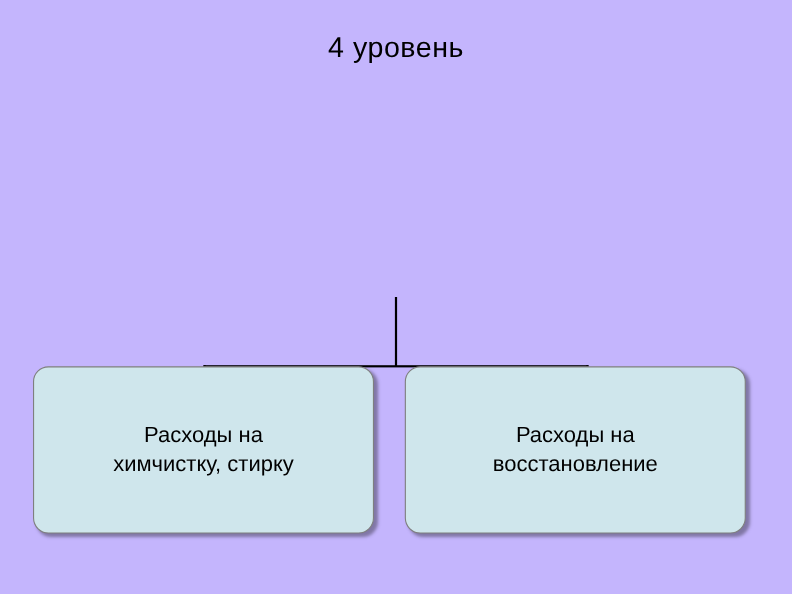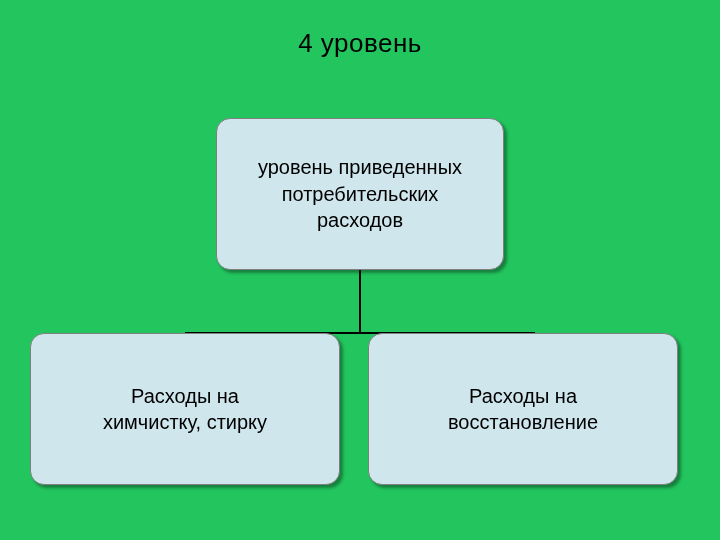--- a/index.html
+++ b/index.html
@@ -10,21 +10,21 @@
     width: 720px;
     height: 540px;
     background: #ffffff;
     font-family: "Liberation Sans", sans-serif;
     overflow: hidden;
   }
   #slide {
     position: relative;
     width: 720px;
     height: 540px;
-    background: #22c55e;
+    background: #c4b5fd;
   }
   .title {
     position: absolute;
     left: 0;
     top: 28px;
     width: 720px;
     text-align: center;
     font-size: 26px;
     color: #000000;
     letter-spacing: 0.5px;
@@ -81,25 +81,20 @@
 
 <div id="slide">
 
   <div class="title">4 уровень</div>
 
   <div class="connector" style="left:359px; top:270px; width:2px; height:63px;"></div>
   <div class="connector" style="left:185px; top:332px; width:350px; height:2px;"></div>
   <div class="connector" style="left:185px; top:332px; width:2px; height:14px;"></div>
   <div class="connector" style="left:533px; top:332px; width:2px; height:14px;"></div>
 
-  <div class="node node-top">
-    <span class="node-text">уровень приведенных
-потребительских
-расходов</span>
-  </div>
 
   <div class="node node-left">
     <span class="node-text">Расходы на
 химчистку, стирку</span>
   </div>
 
   <div class="node node-right">
     <span class="node-text">Расходы на
 восстановление</span>
   </div>

